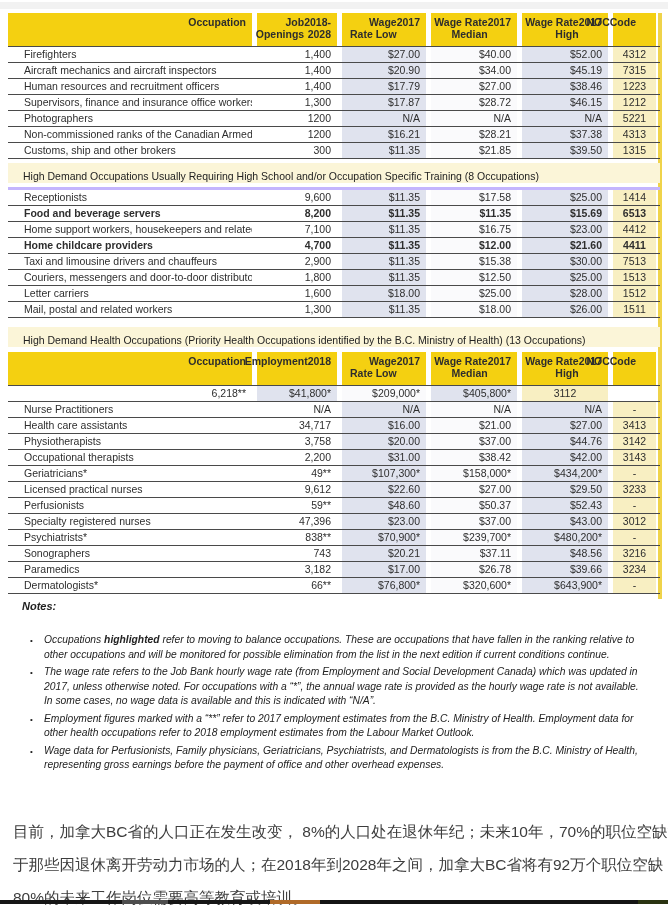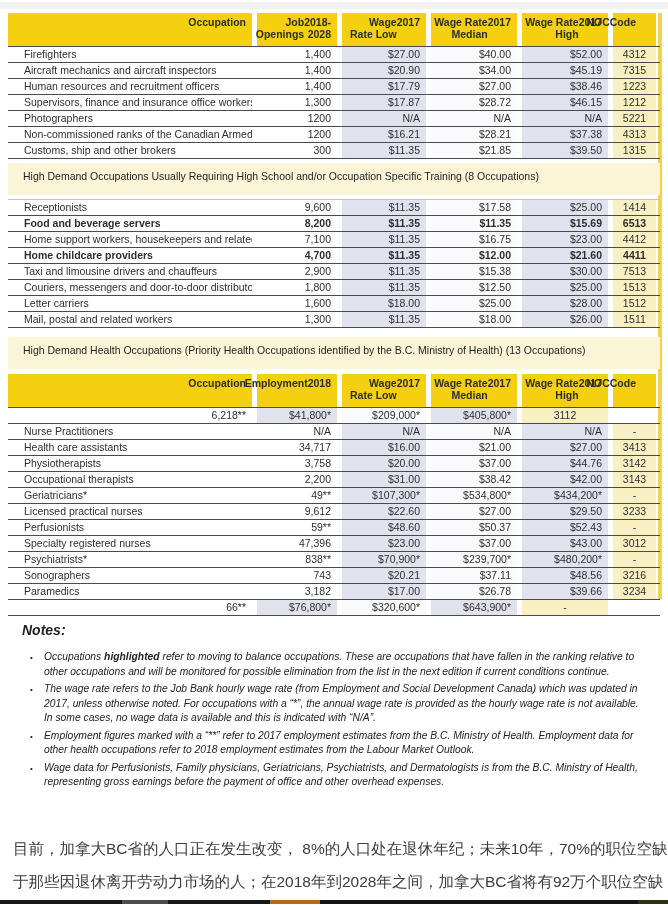--- a/index.html
+++ b/index.html
@@ -18,28 +18,28 @@
   
   .trow{height:15px;border-bottom:1px solid #4a4a4a;}
   .trow .cell{font-size:10.5px;color:#2e2e2e;line-height:15px;white-space:nowrap;overflow:hidden;}
   .c-occ{text-align:left;padding-left:16px;}
   .c-num{text-align:right;padding-right:6px;}
   .c-low,.c-high{background:#E0E3EE;}
   .c-med{background:#FAFAFC;}
   .c-noc{text-align:center;background:#F8EFC2;}
   .trow.bold .cell{font-weight:bold;}
   
-  .band{background:#FBF5D8;height:32px;line-height:26px;font-size:10.5px;color:#222;
+  .band{background:#FBF5D8;height:20px;line-height:26px;font-size:10.5px;color:#222;
         padding-left:15px;margin:4px 0;white-space:nowrap;overflow:hidden;}
   .band.b2{margin-top:9px;margin-bottom:5px;}
   
   .right-strip{position:absolute;left:658px;top:13px;width:4px;height:586px;background:#EFD34A;}
   
   .notes{margin:6px 0 0 14px;font-style:italic;color:#222;}
-  .notes-title{font-size:14px;font-weight:bold;margin-bottom:12px;}
+  .notes-title{font-size:11px;font-weight:bold;margin-bottom:21px;}
   .note{display:flex;font-size:10.3px;line-height:14.5px;margin:3px 0;width:620px;}
   .note .bullet{width:10px;flex:none;padding-left:8px;margin-right:4px;font-style:normal;font-size:8px;line-height:15px;}
   .note .txt b{font-style:italic;}
   
   .cn{margin-top:42px;margin-left:5px;color:#3d3d3d;font-size:15.5px;}
   .cn .cn-line{line-height:33px;white-space:nowrap;overflow:hidden;width:663px;}
   
   .bottom-strip{position:absolute;left:0;bottom:1px;width:668px;height:4px;background:#fff;}
   .bottom-strip .seg{position:absolute;top:0;height:4px;}
 </style>
@@ -132,21 +132,21 @@
           <div class="cell c-num">300</div>
           <div class="cell c-num c-low">$11.35</div>
           <div class="cell c-num c-med">$21.85</div>
           <div class="cell c-num c-high">$39.50</div>
           <div class="cell c-noc">1315</div>
         </div>
       </div>
 
     <div class="band">High Demand Occupations Usually Requiring High School and/or Occupation Specific Training (8 Occupations)</div>
 
-    <div id="t1b-rows" style="border-top:1px solid #c4b5fd;">
+    <div id="t1b-rows" style="border-top:3px solid #c4b5fd;">
         <div class="grid-row trow">
           <div class="cell c-occ">Receptionists</div>
           <div class="cell c-num">9,600</div>
           <div class="cell c-num c-low">$11.35</div>
           <div class="cell c-num c-med">$17.58</div>
           <div class="cell c-num c-high">$25.00</div>
           <div class="cell c-noc">1414</div>
         </div>
         <div class="grid-row trow bold">
           <div class="cell c-occ">Food and beverage servers</div>
@@ -271,21 +271,21 @@
           <div class="cell c-num">2,200</div>
           <div class="cell c-num c-low">$31.00</div>
           <div class="cell c-num c-med">$38.42</div>
           <div class="cell c-num c-high">$42.00</div>
           <div class="cell c-noc">3143</div>
         </div>
         <div class="grid-row trow">
           <div class="cell c-occ">Geriatricians*</div>
           <div class="cell c-num">49**</div>
           <div class="cell c-num c-low">$107,300*</div>
-          <div class="cell c-num c-med">$534,800*</div>
+          <div class="cell c-num c-med">$158,000*</div>
           <div class="cell c-num c-high">$434,200*</div>
           <div class="cell c-noc">-</div>
         </div>
         <div class="grid-row trow">
           <div class="cell c-occ">Licensed practical nurses</div>
           <div class="cell c-num">9,612</div>
           <div class="cell c-num c-low">$22.60</div>
           <div class="cell c-num c-med">$27.00</div>
           <div class="cell c-num c-high">$29.50</div>
           <div class="cell c-noc">3233</div>
@@ -324,20 +324,21 @@
         </div>
         <div class="grid-row trow">
           <div class="cell c-occ">Paramedics</div>
           <div class="cell c-num">3,182</div>
           <div class="cell c-num c-low">$17.00</div>
           <div class="cell c-num c-med">$26.78</div>
           <div class="cell c-num c-high">$39.66</div>
           <div class="cell c-noc">3234</div>
         </div>
         <div class="grid-row trow">
+          <div class="cell c-occ">Dermatologists*</div>
           <div class="cell c-num">66**</div>
           <div class="cell c-num c-low">$76,800*</div>
           <div class="cell c-num c-med">$320,600*</div>
           <div class="cell c-num c-high">$643,900*</div>
           <div class="cell c-noc">-</div>
         </div>
       </div>
 
     <div class="notes">
       <div class="notes-title">Notes:</div>

